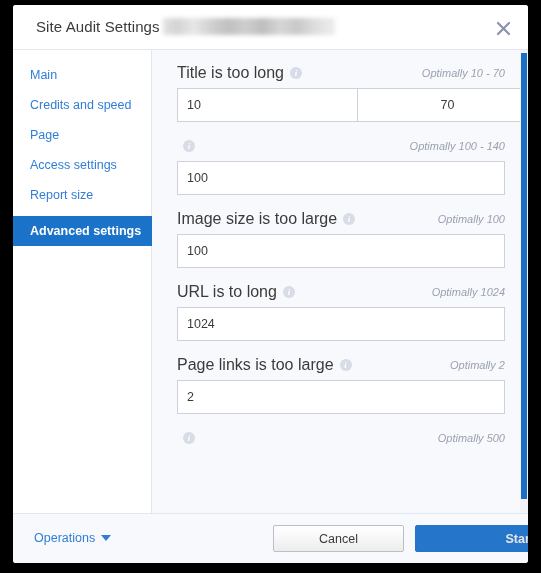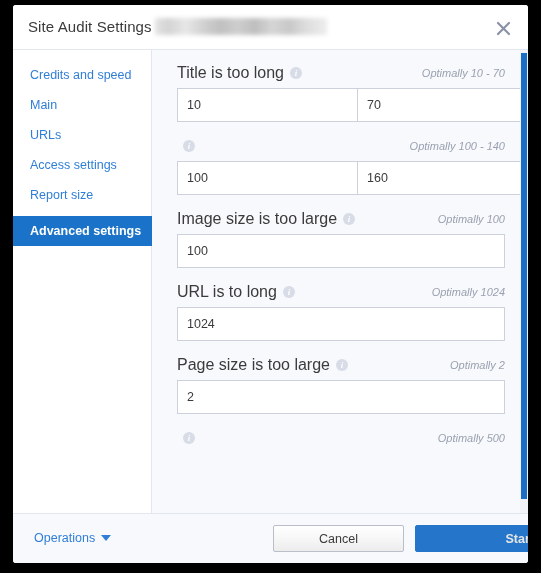--- a/index.html
+++ b/index.html
@@ -51,20 +51,21 @@
     left: 15px;
     top: 13px;
     display: flex;
     align-items: center;
   }
   .header-title {
     font-size: 15px;
     color: #3b3b3b;
     letter-spacing: .1px;
     white-space: nowrap;
+    margin-left: 8px;
   }
   .redaction {
     margin-left: 3px;
     width: 172px;
     height: 17px;
     background: linear-gradient(90deg,
         #e2e2e2 0%, #d2d2d2 8%, #e6e6e6 18%, #cfcfcf 28%,
         #bdbdbd 38%, #cccccc 48%, #bbbbbb 58%, #d4d4d4 68%,
         #c6c6c6 78%, #dcdcdc 88%, #ededed 100%);
     filter: blur(2.2px);
@@ -190,20 +191,21 @@
     font-family: "Liberation Sans", sans-serif;
     font-size: 12.5px;
     color: #3b3b3b;
     padding: 16px 9px;
     box-sizing: border-box;
     outline: none;
     border-radius: 0;
   }
   .inputs-row.split .txt-input + .txt-input {
     border-left: none;
+    text-align: center;
   }
 
   .reset-link {
     position: absolute;
     left: 0;
     right: 23px;
     bottom: -7px;
     text-align: right;
     font-size: 12.5px;
     color: #2f7ed8;
@@ -305,27 +307,27 @@
         <svg width="15" height="15" viewBox="0 0 15 15">
           <path d="M2 2 L13 13 M13 2 L2 13" stroke="#8b93a8" stroke-width="2.2" stroke-linecap="round"></path>
         </svg>
       </div>
     </div>
 
     <div class="body-area">
 
       <div class="sidebar">
         <div class="nav-item">
+          <span>Main</span>
+        </div>
+        <div class="nav-item">
           <span>Credits and speed</span>
         </div>
         <div class="nav-item">
-          <span>Main</span>
-        </div>
-        <div class="nav-item">
-          <span>URLs</span>
+          <span>Page</span>
         </div>
         <div class="nav-item">
           <span>Access settings</span>
         </div>
         <div class="nav-item">
           <span>Report size</span>
         </div>
         <div class="nav-item active">
           <span>Advanced settings</span>
         </div>
@@ -346,21 +348,20 @@
             </div>
           </div>
 
           <div class="field-group">
             <div class="field-head">
               <span class="info-icon">i</span>
               <span class="field-hint">Optimally 100 - 140</span>
             </div>
             <div class="inputs-row split">
               <input class="txt-input" type="text" value="100" style="">
-              <input class="txt-input" type="text" value="160" style="">
             </div>
           </div>
 
           <div class="field-group">
             <div class="field-head">
               <span class="field-label">Image size is too large</span>
               <span class="info-icon">i</span>
               <span class="field-hint">Optimally 100</span>
             </div>
             <div class="inputs-row">
@@ -374,21 +375,21 @@
               <span class="info-icon">i</span>
               <span class="field-hint">Optimally 1024</span>
             </div>
             <div class="inputs-row">
               <input class="txt-input" type="text" value="1024" style="">
             </div>
           </div>
 
           <div class="field-group">
             <div class="field-head">
-              <span class="field-label">Page size is too large</span>
+              <span class="field-label">Page links is too large</span>
               <span class="info-icon">i</span>
               <span class="field-hint">Optimally 2</span>
             </div>
             <div class="inputs-row">
               <input class="txt-input" type="text" value="2" style="">
             </div>
           </div>
 
           <div class="field-group">
             <div class="field-head">

